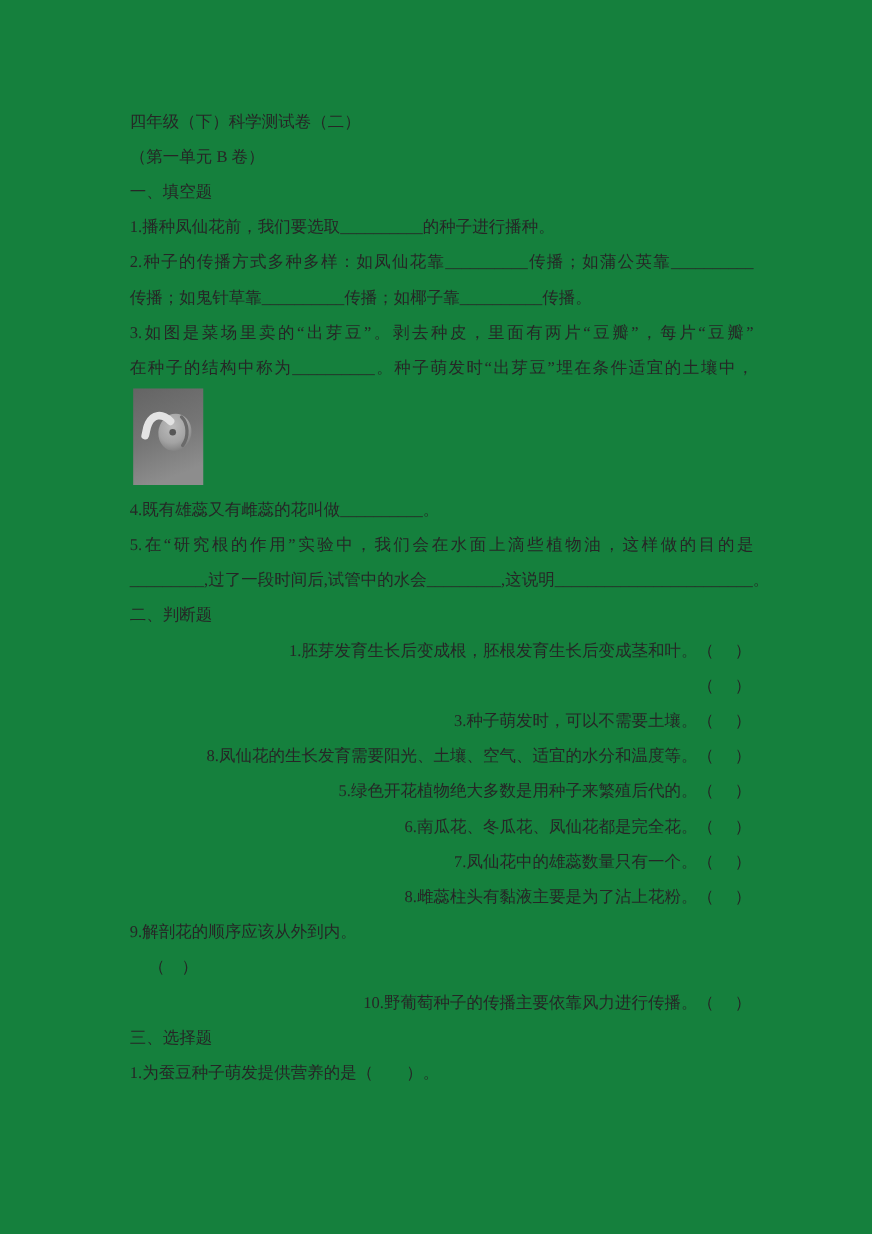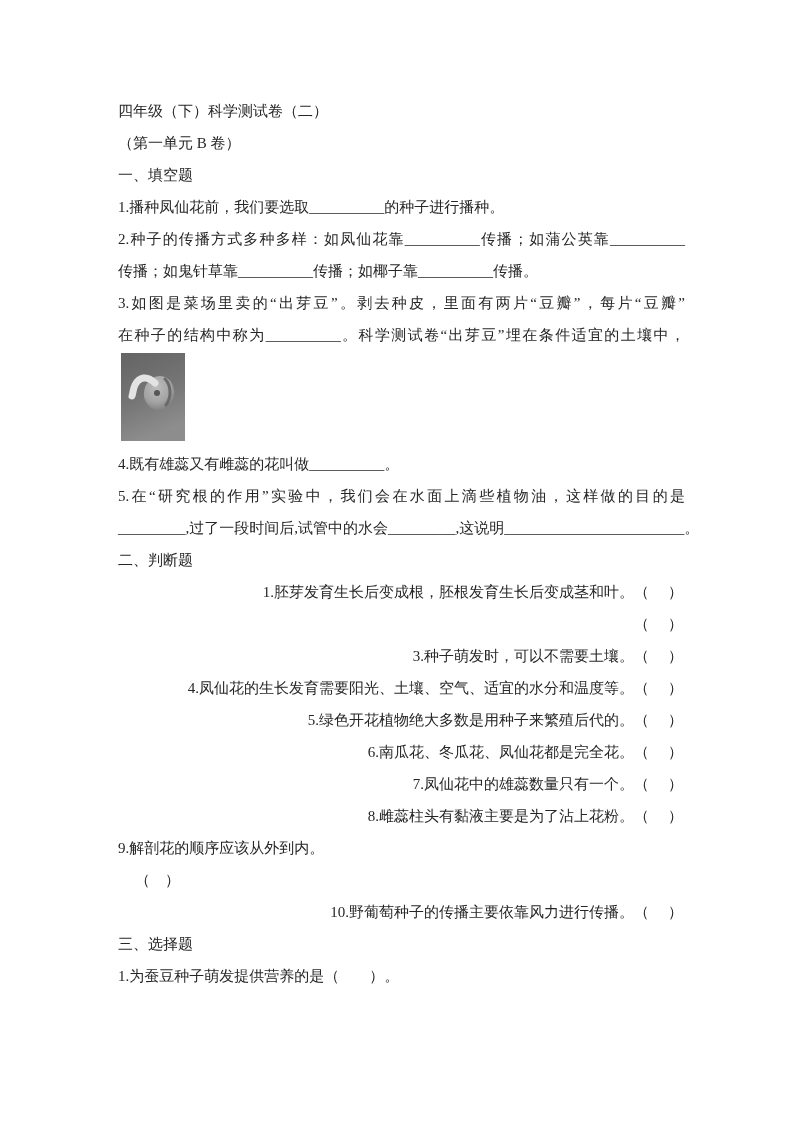--- a/index.html
+++ b/index.html
@@ -1,21 +1,21 @@
 <!DOCTYPE html>
 <html><head>
 <meta charset="utf-8">
 <style>
   html, body { margin: 0; padding: 0; background: #e8e8e8; }
   .page {
     position: relative;
     width: 793px;
     height: 1122px;
     margin: 0 auto;
-    background: #ffffff;
+    background: #15803d;
     box-sizing: border-box;
     padding: 95px 108px 0 118px;
     font-family: "Liberation Serif", "DejaVu Serif", serif;
     font-size: 15px;
     color: #262626;
     overflow: hidden;
   }
   .line {
     line-height: 32px;
     height: 32px;
@@ -51,21 +51,21 @@
 
   <div class="line">四年级（下）科学测试卷（二）</div>
   <div class="line">（第一单元 B 卷）</div>
 
   <div class="line">一、填空题</div>
 
   <div class="line">1.播种凤仙花前，我们要选取__________的种子进行播种。</div>
   <div class="line just">2.种子的传播方式多种多样：如凤仙花靠__________传播；如蒲公英靠__________</div>
   <div class="line">传播；如鬼针草靠__________传播；如椰子靠__________传播。</div>
   <div class="line just">3.如图是菜场里卖的“出芽豆”。剥去种皮，里面有两片“豆瓣”，每片“豆瓣”</div>
-  <div class="line just">在种子的结构中称为__________。科学测试卷“出芽豆”埋在条件适宜的土壤中，</div>
+  <div class="line just">在种子的结构中称为__________。种子萌发时“出芽豆”埋在条件适宜的土壤中，</div>
 
   <svg class="photo" viewBox="0 0 64 88" xmlns="http://www.w3.org/2000/svg" aria-hidden="true">
     <defs>
       <linearGradient id="bg" x1="0" y1="0" x2="0.3" y2="1">
         <stop offset="0" stop-color="#646464"></stop>
         <stop offset="0.55" stop-color="#757575"></stop>
         <stop offset="1" stop-color="#8d8d8d"></stop>
       </linearGradient>
       <radialGradient id="bean" cx="0.4" cy="0.35" r="0.75">
         <stop offset="0" stop-color="#bdbdbd"></stop>
@@ -91,21 +91,21 @@
     <span class="bracket">（　）</span>
   </div>
   <div class="line row">
     <span class="bracket">（　）</span>
   </div>
   <div class="line row">
     <span>3.种子萌发时，可以不需要土壤。</span>
     <span class="bracket">（　）</span>
   </div>
   <div class="line row">
-    <span>4.凤仙花的生长发育需要阳光、土壤、空气、适宜的水分和温度等。</span>
+    <span>8.凤仙花的生长发育需要阳光、土壤、空气、适宜的水分和温度等。</span>
     <span class="bracket">（　）</span>
   </div>
   <div class="line row">
     <span>5.绿色开花植物绝大多数是用种子来繁殖后代的。</span>
     <span class="bracket">（　）</span>
   </div>
   <div class="line row">
     <span>6.南瓜花、冬瓜花、凤仙花都是完全花。</span>
     <span class="bracket">（　）</span>
   </div>

